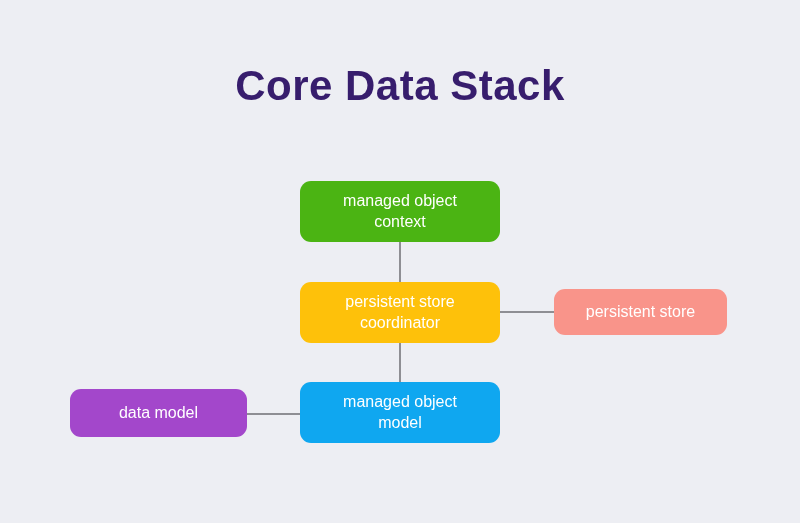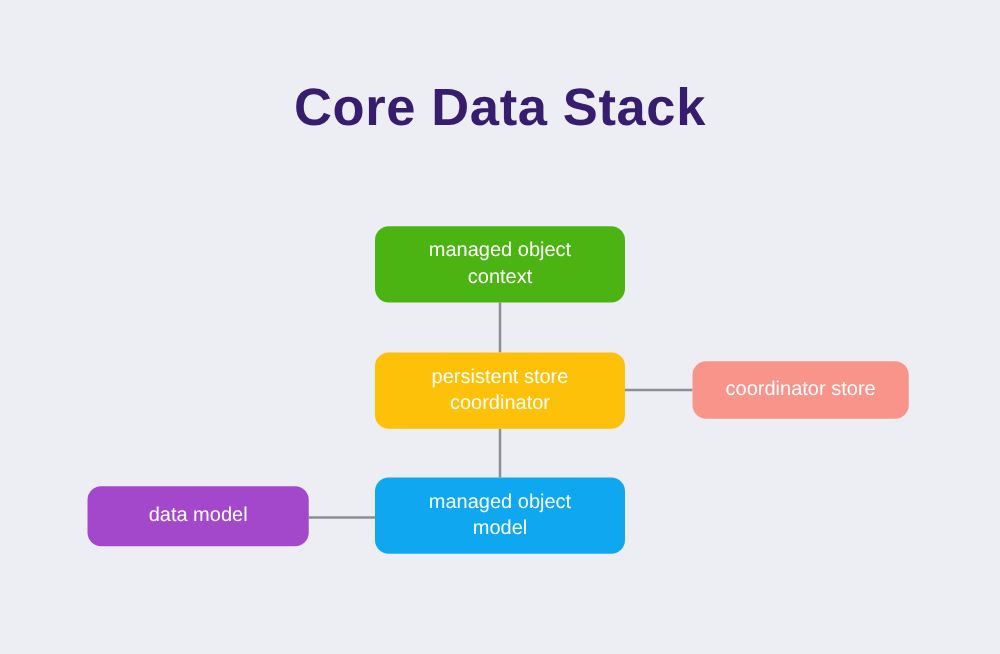--- a/index.html
+++ b/index.html
@@ -58,19 +58,19 @@
 
   <div class="edge edge-v1" style="background-color: rgb(142, 142, 147);"></div>
   <div class="edge edge-h1" style="background-color: rgb(142, 142, 147);"></div>
   <div class="edge edge-v2" style="background-color: rgb(142, 142, 147);"></div>
   <div class="edge edge-h2" style="background-color: rgb(142, 142, 147);"></div>
 
   <div class="node node-coordinator" style="background-color: rgb(254, 193, 10);">persistent store coordinator</div>
 
   <div class="node node-context" style="background-color: rgb(75, 180, 19);">managed object context</div>
 
-  <div class="node node-store" style="background-color: rgb(249, 148, 138);">coordinator store</div>
+  <div class="node node-store" style="background-color: rgb(249, 148, 138);">persistent store</div>
 
   <div class="node node-model" style="background-color: rgb(15, 167, 240);">managed object model</div>
 
   <div class="node node-datamodel" style="background-color: rgb(163, 71, 203);">data model</div>
 
 </div>
 
 </body></html>

